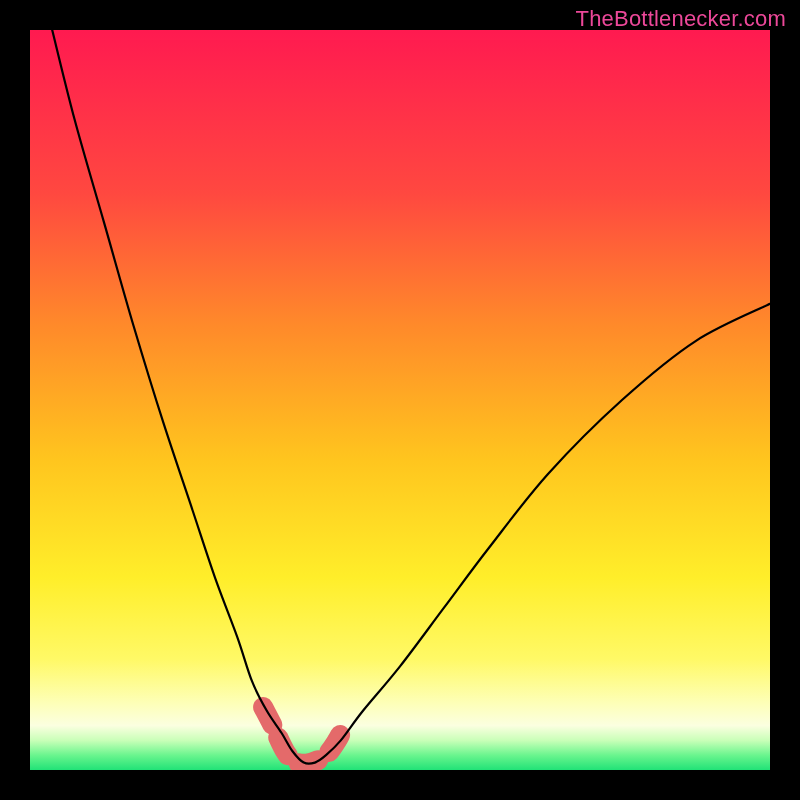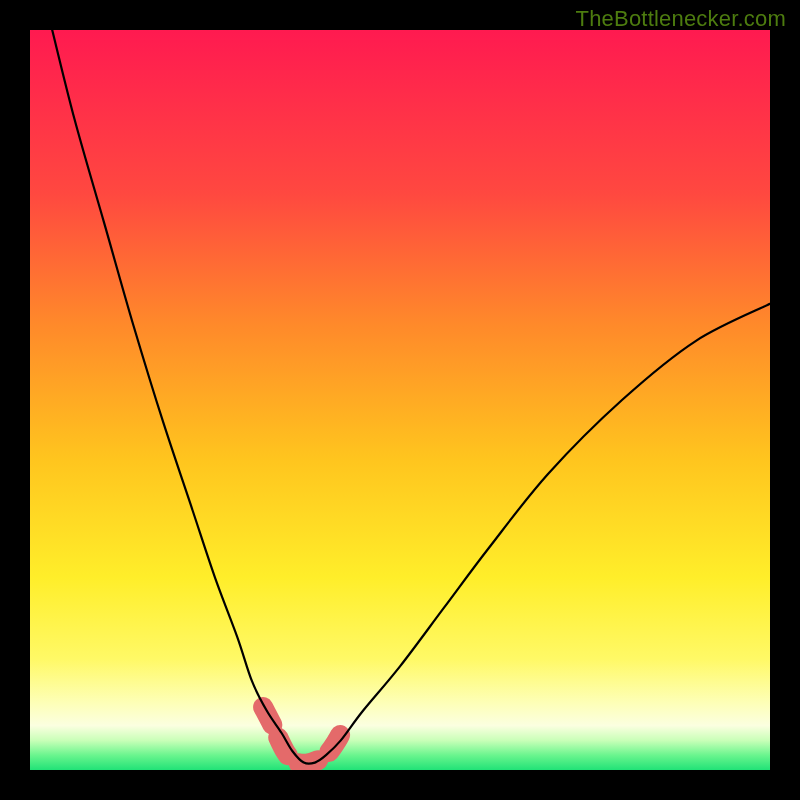--- a/index.html
+++ b/index.html
@@ -25,21 +25,21 @@
     overflow: hidden;
   }
   .gradient {
     position: absolute;
     inset: 0;
   }
   .watermark {
     position: absolute;
     top: 6px;
     right: 14px;
-    color: #4d7c0f;
+    color: #ec4899;
     font-size: 22px;
     font-weight: 500;
     letter-spacing: 0.2px;
   }
   svg.curve {
     position: absolute;
     inset: 0;
   }
 </style>
 </head>

